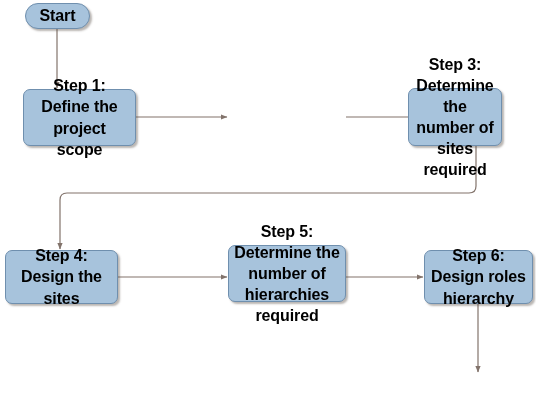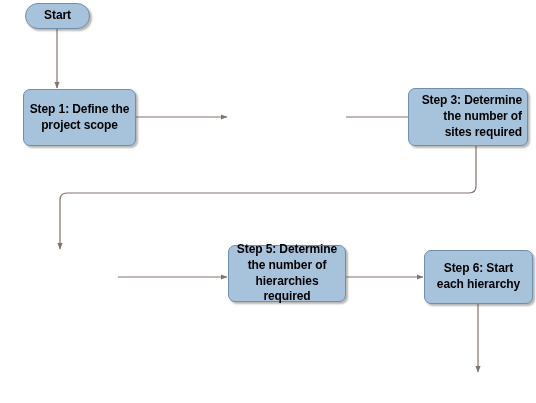--- a/index.html
+++ b/index.html
@@ -28,21 +28,21 @@
     position: absolute;
     box-sizing: border-box;
     display: flex;
     align-items: center;
     justify-content: center;
     text-align: center;
     background: #a7c3dc;
     border: 1px solid #6f8fae;
     color: #000000;
     font-weight: bold;
-    font-size: 12px;
+    font-size: 16px;
     line-height: 1.32;
     letter-spacing: -0.1px;
     box-shadow: 2px 2px 2px rgba(90, 80, 75, 0.42);
     z-index: 2;
   }
   .node-process {
     border-radius: 7px;
     padding: 2px 5px;
   }
   .node-terminator {
@@ -79,27 +79,30 @@
 
   <div class="node node-terminator" style="left:25px; top:3px; width:65px; height:26px;">
     <span class="node-label">Start</span>
   </div>
 
   <div class="node node-process" style="left:5px; top:89px; width:113px; height:57px;margin-left:18px;">
     <span class="node-label">Step 1: Define the project scope</span>
   </div>
 
 
-  <div class="node node-process" style="left:408px; top:88px; width:120px; height:58px;text-align:right;">
+  <div class="node node-process" style="left:408px; top:88px; width:94px; height:58px;">
     <span class="node-label">Step 3: Determine the number of sites required</span>
   </div>
 
+  <div class="node node-process" style="left:5px; top:250px; width:113px; height:54px;">
+    <span class="node-label">Step 4: Design the sites</span>
+  </div>
 
   <div class="node node-process" style="left:228px; top:245px; width:118px; height:57px;">
     <span class="node-label">Step 5: Determine the number of hierarchies required</span>
   </div>
 
   <div class="node node-process" style="left:424px; top:250px; width:109px; height:54px;">
-    <span class="node-label">Step 6: Start each hierarchy</span>
+    <span class="node-label">Step 6: Design roles hierarchy</span>
   </div>
 
 
 </div>
 
 </body></html>

